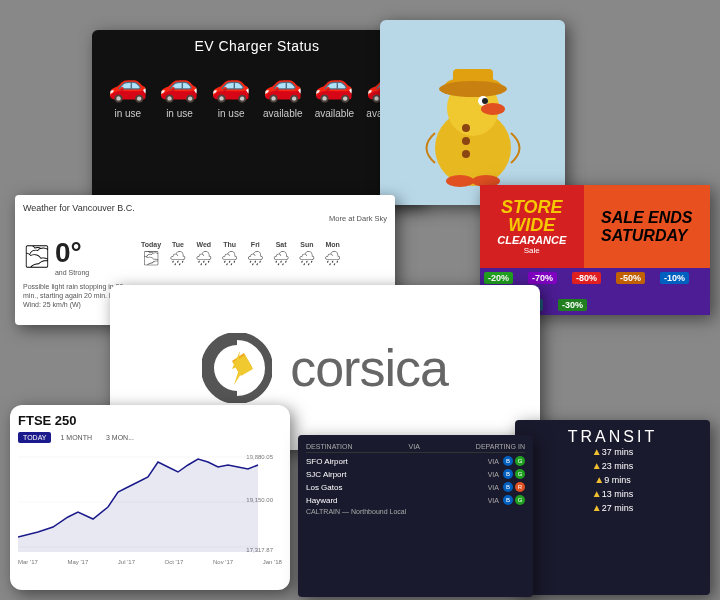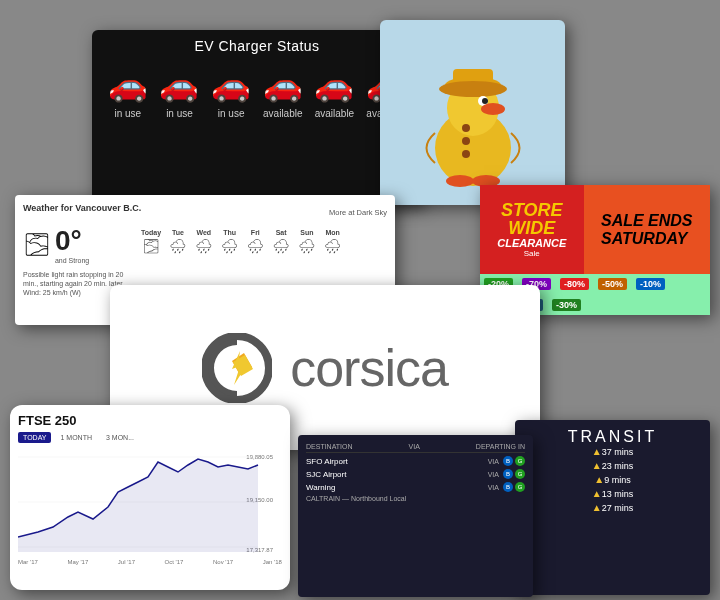--- a/index.html
+++ b/index.html
@@ -80,22 +80,22 @@
       top: 195px;
       width: 380px;
       height: 130px;
       background: white;
       border-radius: 4px;
       padding: 8px;
     }
     #weather-widget .w-title {
       font-size: 9px;
       color: #333;
-      font-weight: bold;
-      margin-bottom: 8px;
+      font-weight: normal;
+      margin-bottom: 20px;
     }
     #weather-widget .w-sub {
       font-size: 7.5px;
       color: #555;
       float: right;
     }
     #weather-widget .w-main {
       display: flex;
       align-items: flex-start;
       gap: 8px;
@@ -195,23 +195,23 @@
       font-weight: 900;
       color: #000000;
       text-align: left;
       line-height: 1.1;
       text-transform: uppercase;
       font-style: italic;
     }
     #sale-widget .sale-bottom {
       display: flex;
       flex-wrap: wrap;
-      gap: 9px;
+      gap: 15px;
       padding: 4px;
-      background: #86efac;
+      background: #4c1d95;
     }
     .sale-tag {
       font-size: 9px;
       font-weight: bold;
       color: white;
       padding: 1px 4px;
       border-radius: 2px;
     }
 
     
@@ -598,21 +598,29 @@
   </div>
   <div class="dep-row">
     <span class="dep-dest">SJC Airport</span>
     <span class="dep-via">VIA</span>
     <div class="dep-icons">
       <div class="dep-icon-circle" style="background:#0060c0;">B</div>
       <div class="dep-icon-circle" style="background:#20a020;">G</div>
     </div>
   </div>
   <div class="dep-row">
-    <span class="dep-dest">Warning</span>
+    <span class="dep-dest">Los Gatos</span>
+    <span class="dep-via">VIA</span>
+    <div class="dep-icons">
+      <div class="dep-icon-circle" style="background:#0060c0;">B</div>
+      <div class="dep-icon-circle" style="background:#e05020;">R</div>
+    </div>
+  </div>
+  <div class="dep-row">
+    <span class="dep-dest">Hayward</span>
     <span class="dep-via">VIA</span>
     <div class="dep-icons">
       <div class="dep-icon-circle" style="background:#0060c0;">B</div>
       <div class="dep-icon-circle" style="background:#20a020;">G</div>
     </div>
   </div>
   <div class="dep-section-title">
     CALTRAIN — <span>Northbound Local</span>
   </div>
 </div>

